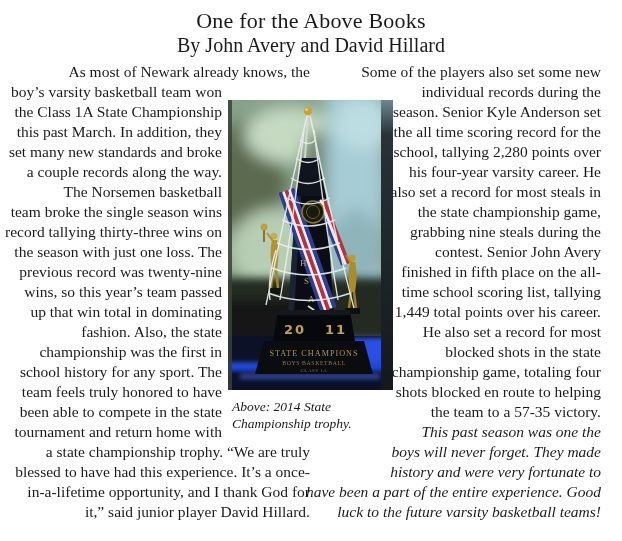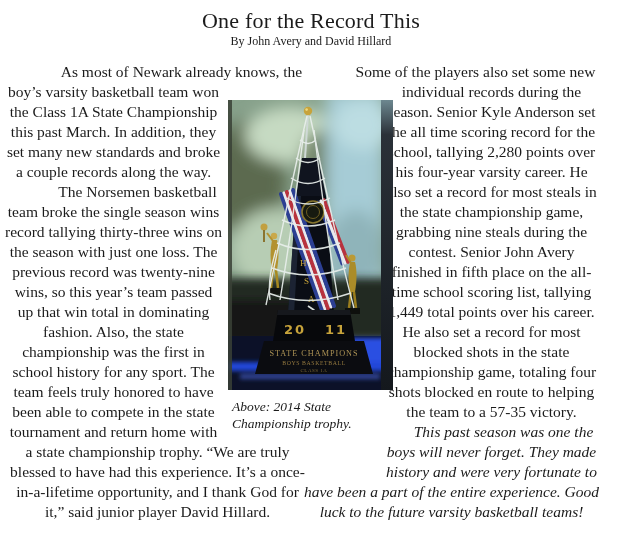--- a/index.html
+++ b/index.html
@@ -6,44 +6,44 @@
   .page {
     position:relative; width:622px; height:541px; background:#ffffff;
     font-family:"Liberation Serif", serif; color:#1b1b1b; overflow:hidden;
   }
   .title {
     position:absolute; top:8px; left:0; width:622px; margin:0;
     text-align:center; font-size:22px; font-weight:400; letter-spacing:.2px;
   }
   .byline {
     position:absolute; top:34px; left:0; width:622px;
-    text-align:center; font-size:12px;
+    text-align:center; font-size:20px;
   }
-  .col { position:absolute; top:62px; font-size:15.5px; line-height:20px; text-align:center; }
+  .col { position:absolute; top:62px; font-size:15.5px; line-height:20px; text-align:right; }
   .col-left  { left:5px;   width:305px; height:480px; }
   .col-right { left:302px; width:299px; height:480px; }
   .col p { margin:0; text-indent:48px; }
   .col p.indent-sm { text-indent:24px;font-style:italic; }
   .strut-r { float:right; width:0;    height:36px; }
   .wrap-r  { float:right; clear:right; width:88px; height:344px; }
   .strut-l { float:left;  width:0;    height:36px; }
   .wrap-l  { float:left;  clear:left;  width:80px; height:366px; }
   figure.photo { position:absolute; left:228px; top:100px; width:165px; margin:0; }
   figure.photo svg { display:block; }
   figcaption {
     margin:8px 0 0 4px; width:152px;
     font-style:italic; font-size:13.5px; line-height:17px;
   }
 </style>
 </head>
 <body>
 
 <div class="page">
 
-  <h1 class="title">One for the Record This</h1>
+  <h1 class="title">One for the Above Books</h1>
   <div class="byline">By John Avery and David Hillard</div>
 
   <div class="col col-left">
     <span class="strut-r"></span>
     <span class="wrap-r"></span>
     <p>As most of Newark already knows, the boy’s varsity basketball team won the Class 1A State Championship this past March. In addition, they set many new standards and broke a couple records along the way.</p>
     <p>The Norsemen bas­ketball team broke the single season wins record tallying thirty-three wins on the season with just one loss. The previous record was twenty-nine wins, so this year’s team passed up that win total in dominating fashion. Also, the state championship was the first in school history for any sport. The team feels truly honored to have been able to compete in the state tournament and return home with a state championship trophy. “We are truly blessed to have had this experience. It’s a once-in-a-lifetime opportu­nity, and I thank God for it,” said junior player David Hillard.</p>
   </div>
 
   <div class="col col-right">

